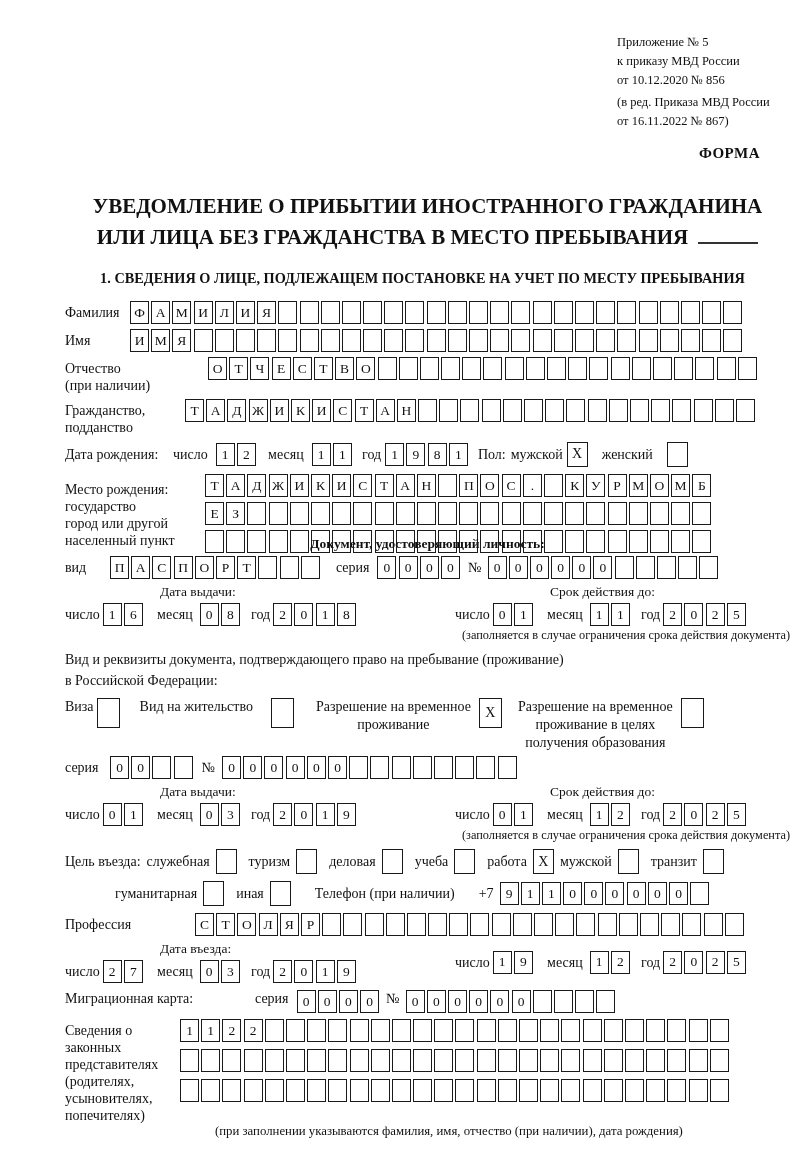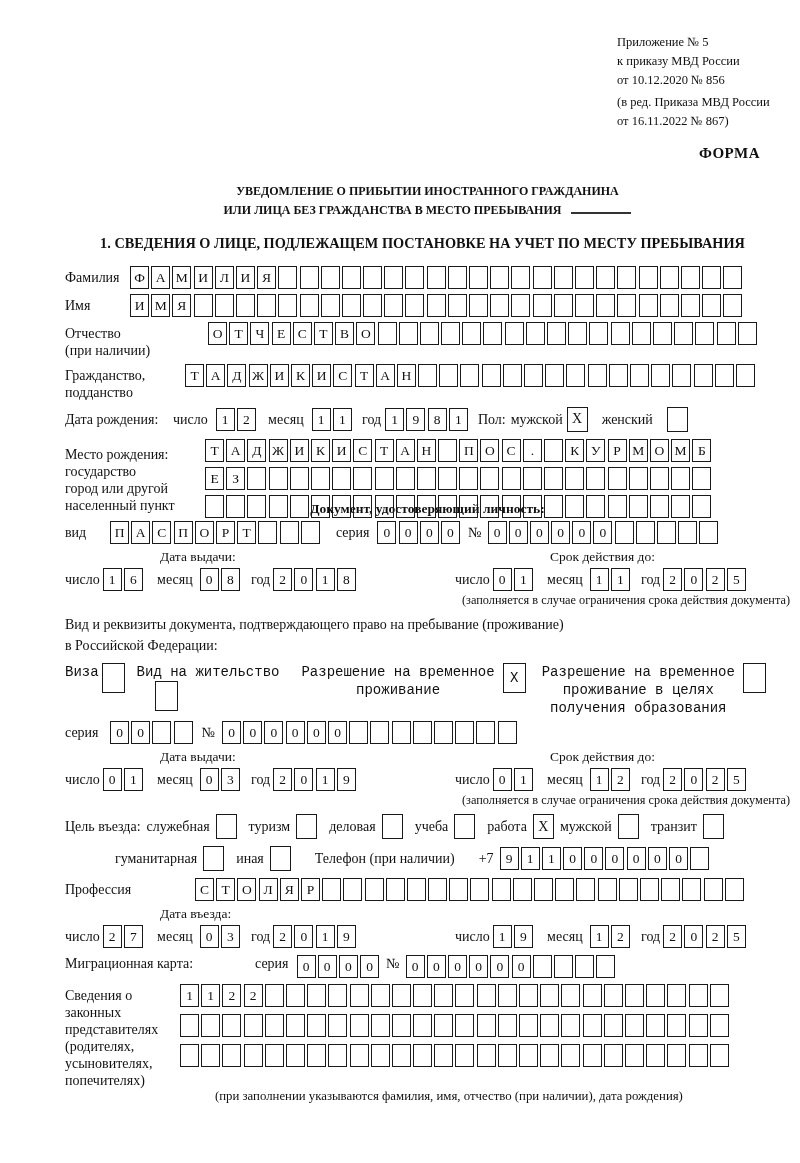--- a/index.html
+++ b/index.html
@@ -5,21 +5,21 @@
   html,body{margin:0;padding:0;background:#fff;}
   body{
     width:800px;height:1163px;overflow:hidden;box-sizing:border-box;
     padding:33px 10px 0 65px;
     font-family:"Liberation Serif","DejaVu Serif",serif;
     color:#111;font-size:14px;
   }
   .note-block{margin-left:552px;width:173px;font-size:12.5px;line-height:1.5;}
   .note-block .gap{height:4px;}
   .forma{ text-align:right;padding-right:30px;font-weight:bold;font-size:15px;margin-top:14px;letter-spacing:.5px;}
-  .title{ text-align:center;font-weight:bold;font-size:12px;line-height:1.5;margin-top:20px;}
+  .title{ text-align:center;font-weight:bold;font-size:21px;line-height:1.5;margin-top:29px;}
   .t-underline{display:inline-block;width:60px;border-bottom:2px solid #333;height:12px;margin-left:10px;}
   .sec1{ font-weight:bold;font-size:14.3px;margin-top:16px;text-align:center;margin-left:-10px;}
   .rows{margin-top:14px;}
   .frow{display:flex;align-items:flex-start;margin-bottom:5px;}
   .lbl{flex-shrink:0;font-size:14px;line-height:17px;padding-top:3px;}
   .lw1{width:65px;}    
   .lw2{width:143px;}   
   .lw3{width:120px;}   
   .lw4{width:140px;}   
   .lw5{width:115px;}   
@@ -31,32 +31,32 @@
   }
   .cb{
     width:19px;height:23px;border:1.6px solid #1a1a1a;flex-shrink:0;
     display:inline-flex;align-items:center;justify-content:center;font-size:14px;
   }
   .cb.tall{width:21px;height:28px;}
   .stack{display:flex;flex-direction:column;gap:5px;}
   .inlinegrp{display:flex;align-items:center;}
   .inlinegrp .lbl{padding-top:0;}
   .dochead{text-align:center;font-weight:bold;font-size:13.5px;margin:6px 0 4px 0;}
-  .twocol{display:flex;align-items:flex-end;}
+  .twocol{display:flex;align-items:center;}
   .col-l{width:355px;flex-shrink:0;}
   .col-r{flex:1;}
   .dhead{font-size:13.5px;margin-bottom:3px;}
   .dhead.l{padding-left:95px;}
   .dhead.r{padding-left:130px;}
   .dg{display:flex;align-items:center;}
   .dg .lbl{padding-top:0;}
   .smallnote{font-size:12.3px;text-align:right;margin:2px 0 6px 0;}
   .intro{font-size:14px;line-height:1.55;margin-top:4px;}
   .opts{display:flex;align-items:flex-start;margin-top:6px;margin-bottom:10px;}
-  .opt{display:flex;align-items:flex-start;font-family:Liberation Mono, monospace;}
+  .opt{display:flex;align-items:flex-start;}
   .opt .olbl{font-size:14px;line-height:18px;text-align:center;}
   .opt .cb{margin-left:8px;}
   .purposes{display:flex;align-items:center;flex-wrap:nowrap;margin-bottom:7px;}
   .purposes .plbl{margin-right:6px;}
   .purposes .cb{margin-right:12px;}
   .gnote{font-size:12.8px;margin-top:4px;margin-left:120px;}
 </style>
 </head>
 <body>
 
@@ -428,21 +428,21 @@
   <div class="intro">
     <div>Вид и реквизиты документа, подтверждающего право на пребывание (проживание)</div>
     <div>в Российской Федерации:</div>
   </div>
 
   <div class="opts">
     <div class="opt">
       <span class="olbl">Виза</span>
       <span class="cb tall" style="margin-left:3px;"></span>
     </div>
-    <div class="opt" style="margin-left:12px;flex-direction:column;">
+    <div class="opt" style="margin-left:20px;">
       <span class="olbl">Вид на жительство</span>
       <span class="cb tall" style="margin-left:18px;"></span>
     </div>
     <div class="opt" style="margin-left:22px;">
       <span class="olbl">
         <div>Разрешение на временное</div>
         <div>проживание</div>
       </span>
       <span class="cb tall">X</span>
     </div>

